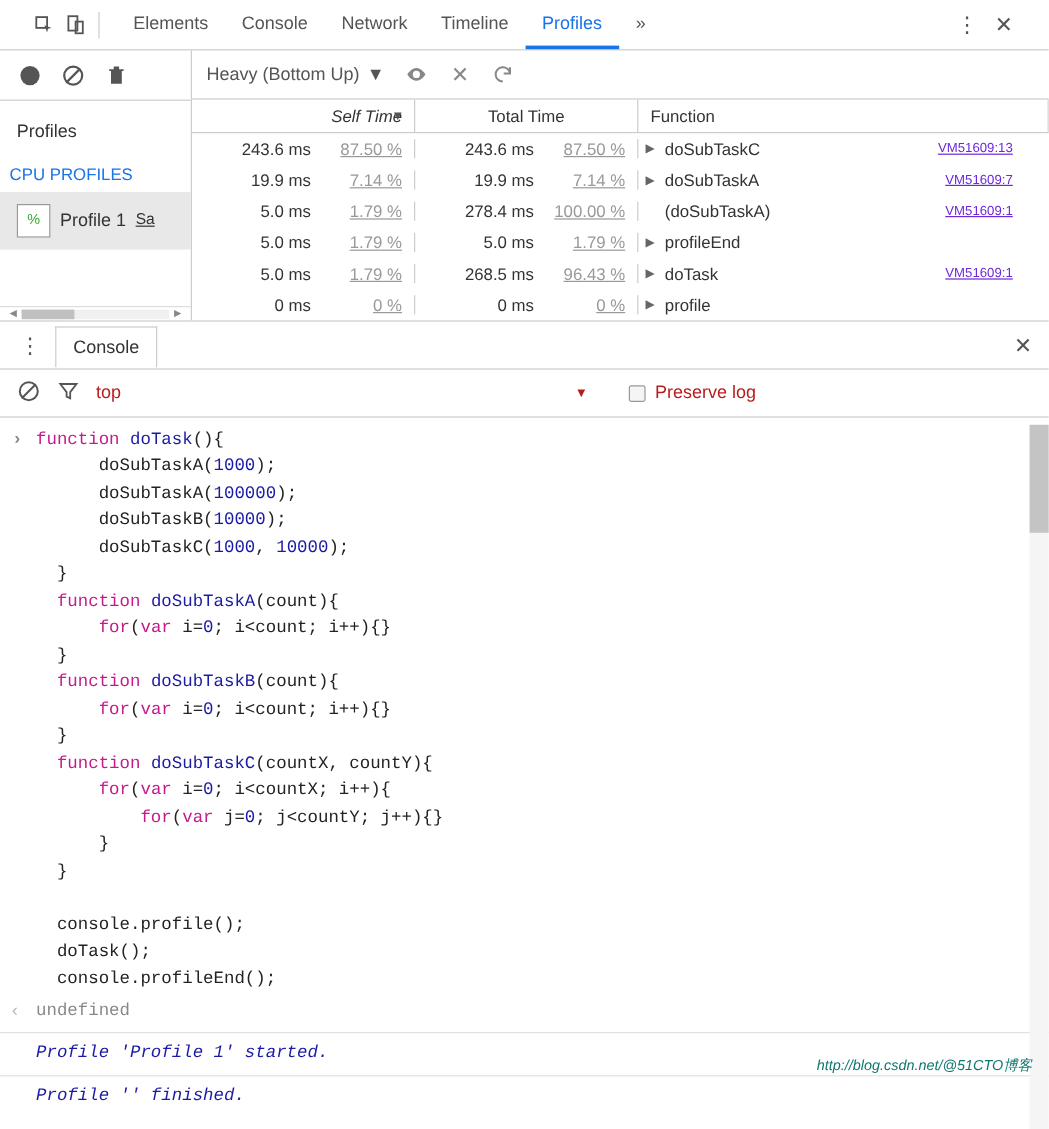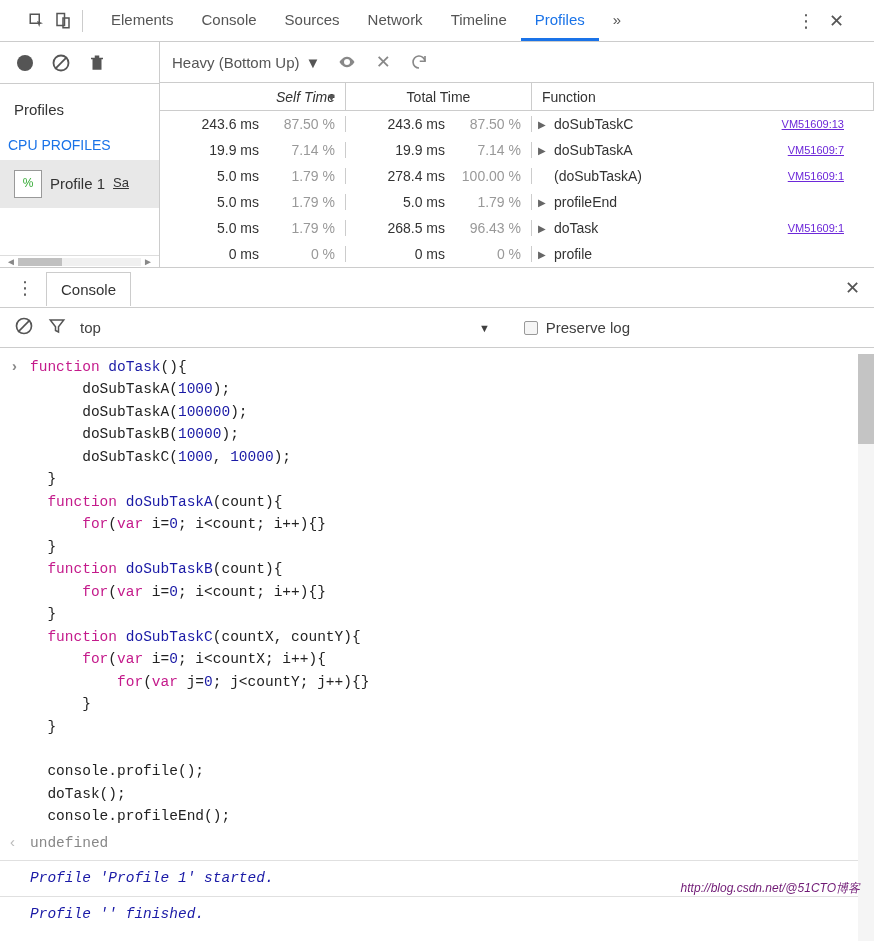--- a/index.html
+++ b/index.html
@@ -51,44 +51,44 @@
   .thead { display:flex; height:28px; border-bottom:1px solid #ccc; font-size:14px; color:#333;}
   .thead .col { display:flex; align-items:center; border-right:1px solid #ccc; padding:0 10px;}
   .col-self { width:186px; justify-content:flex-end; position:relative;font-style:italic;}
   .col-total{ width:186px; justify-content:center;}
   .col-fn { flex:1; padding-left:10px;}
   .sort-arrow{ position:absolute; right:8px; font-size:11px; color:#555;}
   .tbody { display:flex; flex-direction:column; font-size:14px;}
   .trow { display:flex; height:26px; align-items:center;}
   .cell-time { width:186px; display:flex; border-right:1px solid #ccc; padding-right:10px; justify-content:flex-end; gap:12px;}
   .cell-time .t { text-align:right; width:78px;}
-  .cell-time .p { color:#999; width:64px; text-align:right;}
+  .cell-time .p { color:#999; width:64px; text-align:right;text-decoration:underline;}
   .cell-fn { flex:1; display:flex; align-items:center; padding-left:6px; gap:4px;}
   .tri { font-size:10px; color:#666; width:12px;}
   .fn-name { flex:1; }
   .lnk { color:#6d28d9; text-decoration:underline; padding-right:30px; font-size:11px;}
   .drawer-header { height:40px; display:flex; align-items:center; border-bottom:1px solid #ccc; padding:0 8px; justify-content:space-between;}
   .dh-left{display:flex;align-items:center;gap:4px;}
   .dtab { padding:8px 14px; border:1px solid #ccc; border-bottom:none; font-size:15px; background:#fff; position:relative; top:1px;}
-  .console-toolbar { height:40px; display:flex; align-items:center; gap:14px; padding:0 14px; border-bottom:1px solid #ccc; font-size:15px; color:#404040;}
+  .console-toolbar { height:40px; display:flex; align-items:center; gap:14px; padding:0 14px; border-bottom:1px solid #ccc; font-size:15px; color:#b91c1c;}
   .console-toolbar .chk { width:14px;height:14px; border:1px solid #999; border-radius:2px; background:#f5f5f5;}
   .console-body { font-family: Consolas, "Courier New", monospace; font-size:14.5px; padding:6px 0 0 0; position:relative;}
   .cline { padding:2px 14px 2px 30px; white-space:pre; line-height:1.55; position:relative;}
   .cline.prompt::before{ content:"›"; position:absolute; left:10px; color:#888; font-weight:bold;}
   .cline.ret::before{ content:"‹"; position:absolute; left:8px; color:#bbb; font-size:15px;}
   .kw{ color:#c41a8b;}
   .fn{ color:#1a1aa6;}
   .num{ color:#1a1aa6;}
   .pl{ color:#222;}
   .und{ color:#888;}
   .msg{ color:#1a1aa6; font-style:italic;}
   .hr{ border:none; border-top:1px solid #e0e0e0; margin:4px 0;}
   .vscroll { position:absolute; right:0; top:354px; width:16px; bottom:0; background:#f5f5f5;}
   .vthumb{ width:100%; height:90px; background:#c4c4c4;}
-  .watermark{position:absolute;right:14px;bottom:44px;font-size:12px;color:#701a75;font-style:italic;}
+  .watermark{position:absolute;right:14px;bottom:44px;font-size:12px;color:#0f766e;font-style:italic;}
   .noshrink{flex-shrink:0;}
 </style>
 </head>
 <body>
 
 <div class="top-tabs">
   <div class="ico">
     <svg viewBox="0 0 24 24" fill="none" stroke="#555" stroke-width="2">
         <rect x="3" y="3" width="12" height="12"></rect>
         <path d="M12 12 L20 15 L16 16 L15 20 Z" fill="#555" stroke="none"></path>
@@ -97,21 +97,20 @@
   <div class="ico">
     <svg viewBox="0 0 24 24" fill="none" stroke="#555" stroke-width="2">
         <rect x="4" y="2" width="10" height="16"></rect>
         <rect x="12" y="8" width="8" height="13"></rect>
       </svg>
   </div>
   <div class="vdiv noshrink"></div>
   <div class="tab-row">
     <div class="tab">Elements</div>
     <div class="tab">Console</div>
-    <div class="tab">Sources</div>
     <div class="tab">Network</div>
     <div class="tab">Timeline</div>
     <div class="tab active">Profiles</div>
     <div class="tab">»</div>
   </div>
   <div class="right-icons">
     <span>⋮</span>
     <span>✕</span>
   </div>
 </div>

